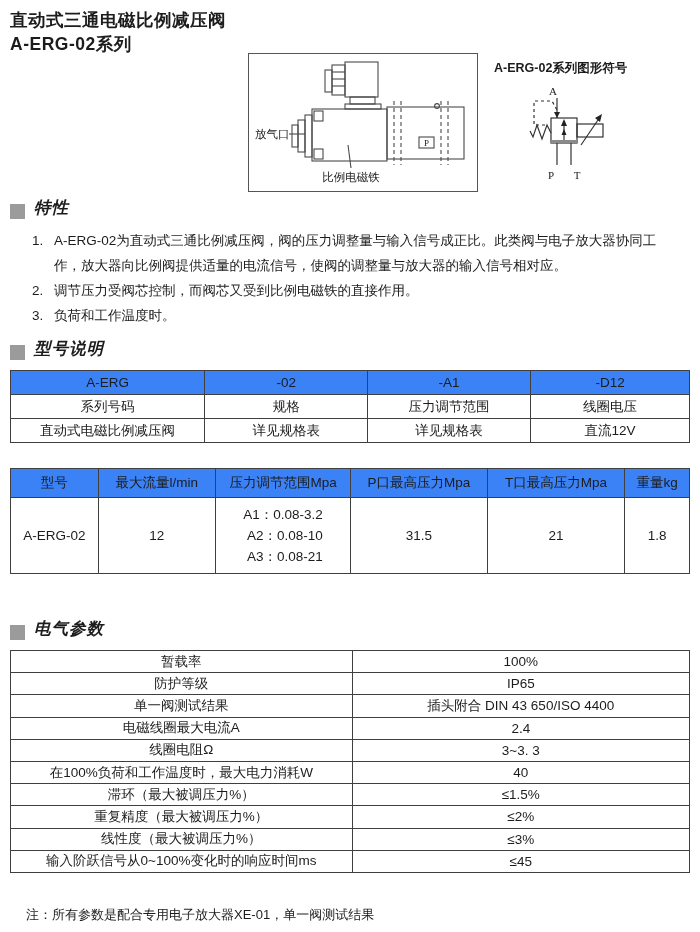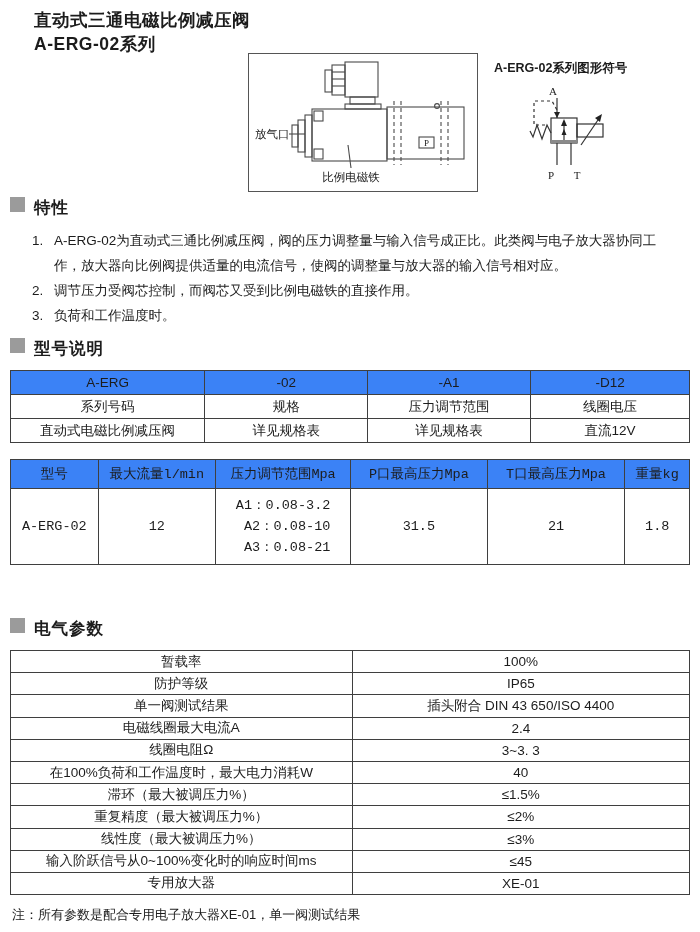--- a/index.html
+++ b/index.html
@@ -5,29 +5,29 @@
   * { margin:0; padding:0; box-sizing:border-box; }
   html,body { background:#fff; }
   body {
     width:700px; height:932px; position:relative; overflow:hidden;
     font-family:"Liberation Sans","DejaVu Sans",sans-serif;
     color:#1c1c1c;
   }
   .abs { position:absolute; }
 
   
-  .doc-title { left:10px; top:8px; font-size:17.5px; font-weight:bold; line-height:24px; letter-spacing:.5px;margin-left:24px; }
+  .doc-title { left:10px; top:8px; font-size:17.5px; font-weight:bold; line-height:24px; letter-spacing:.5px; }
 
   
   .drawing-box { left:248px; top:53px; width:230px; height:139px; border:1.5px solid #555; background:#fff; }
   .symbol-caption { left:494px; top:60px; font-size:12.5px; font-weight:bold; }
   .symbol-wrap { left:505px; top:75px; width:190px; height:118px; }
 
   
-  .section-header { display:flex; align-items:flex-start; gap:9px; }
+  .section-header { display:flex; align-items:flex-end; gap:9px;font-style:italic; }
   .section-square { width:15px; height:15px; background:#9b9b9b; flex:0 0 auto; }
   .section-title { font-size:16.5px; font-weight:bold; letter-spacing:1px; }
 
   
   .features { left:10px; top:197px; width:682px; }
   .feature-list { margin-top:9px; padding-left:22px; }
   .feature-item { display:flex; font-size:13.5px; line-height:25px; width:650px; }
   .feature-num { flex:0 0 22px; }
   .feature-text { flex:1; }
 
@@ -35,30 +35,30 @@
   table { border-collapse:collapse; width:680px; table-layout:fixed; }
   td, th { border:1px solid #3f3f3f; text-align:center; font-size:13.5px; font-weight:normal; padding:2px 4px; }
   table { border:1.5px solid #3f3f3f; }
   .th-gray { background:#3b82f6; }
 
   .model-section { left:10px; top:338px; width:682px; }
   .model-section table { margin-top:10px; }
   .model-section td { height:24px; }
 
   .spec-section { left:10px; top:458px; width:682px; }
-  .spec-section table { margin-top:1px;font-family:Liberation Mono, monospace; }
+  .spec-section table { margin-top:10px; }
   .spec-section .hrow td { height:29px; }
   .spec-section .brow td { height:76px; }
   .range-block { display:inline-block; text-align:right; line-height:21px; }
 
   .electric-section { left:10px; top:618px; width:682px; }
   .electric-section table { margin-top:10px; }
   .electric-section td { height:22.2px; padding:0 14px; }
 
-  .note { left:12px; top:906px; font-size:13px; }
+  .note { left:26px; top:906px; font-size:13px; }
 
   svg text { font-family:"Liberation Sans","DejaVu Sans",sans-serif; }
   svg .serif { font-family:"Liberation Serif","DejaVu Serif",serif; }
 </style>
 </head>
 <body>
 
 <div class="abs doc-title">
   <div>直动式三通电磁比例减压阀</div>
   <div>A-ERG-02系列</div>
@@ -281,21 +281,17 @@
       <td>≤2%</td>
     </tr>
     <tr>
       <td>线性度（最大被调压力%）</td>
       <td>≤3%</td>
     </tr>
     <tr>
       <td>输入阶跃信号从0~100%变化时的响应时间ms</td>
       <td>≤45</td>
     </tr>
-    <tr>
-      <td>专用放大器</td>
-      <td>XE-01</td>
-    </tr>
   </tbody>
     </table>
 </div>
 
 <div class="abs note">注：所有参数是配合专用电子放大器XE-01，单一阀测试结果</div>
 
 </body></html>

